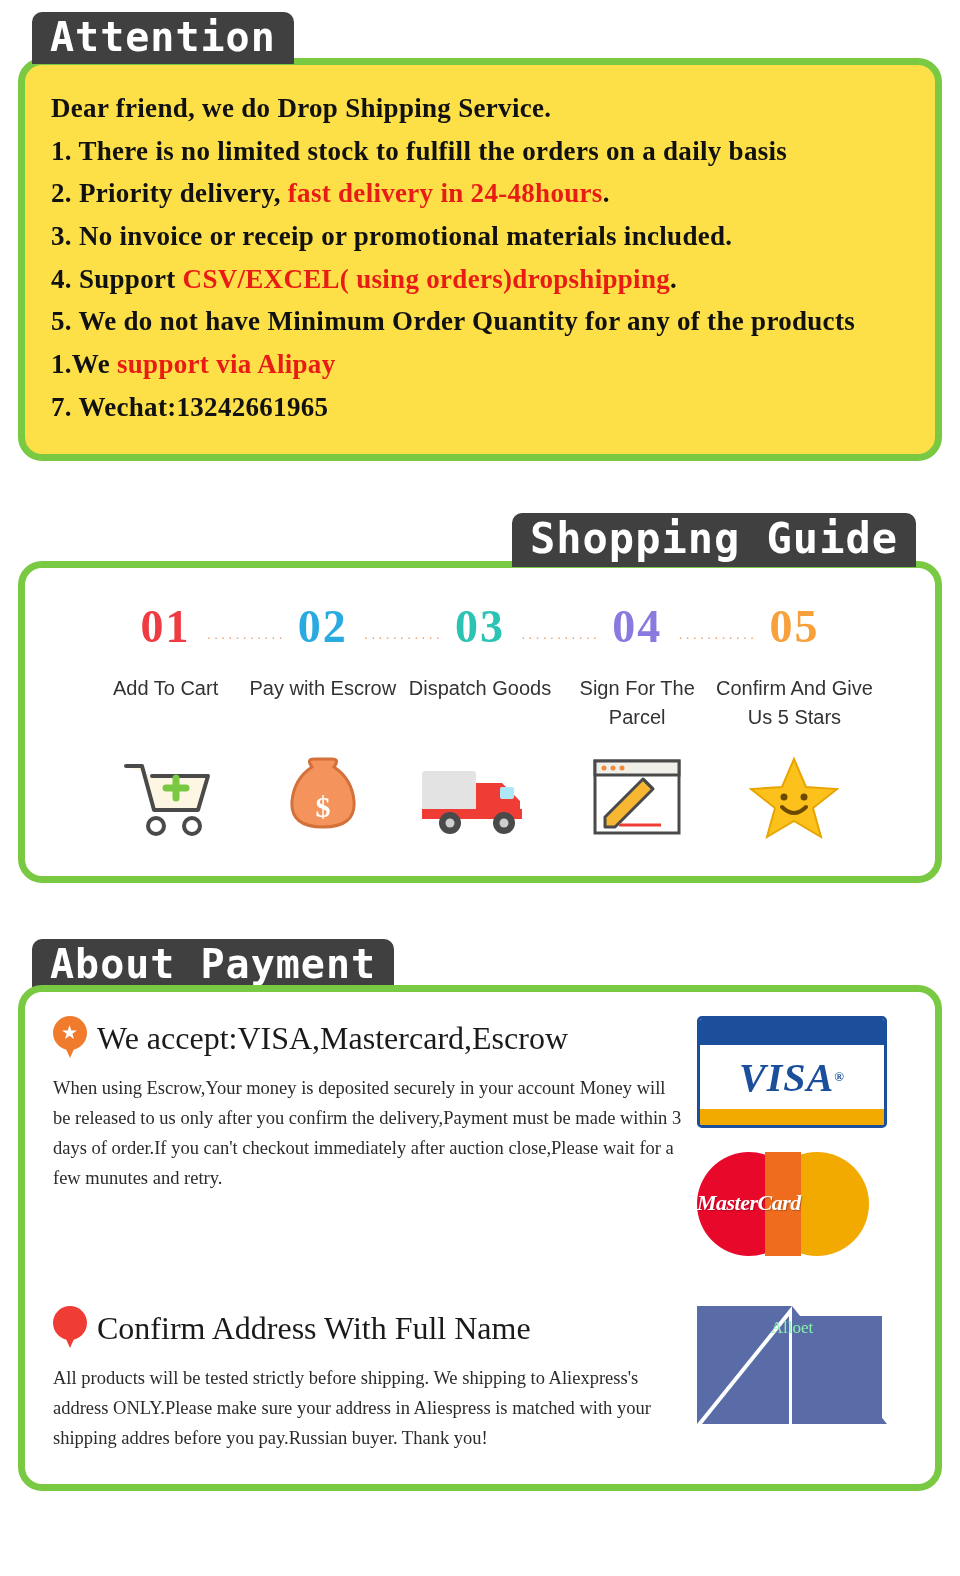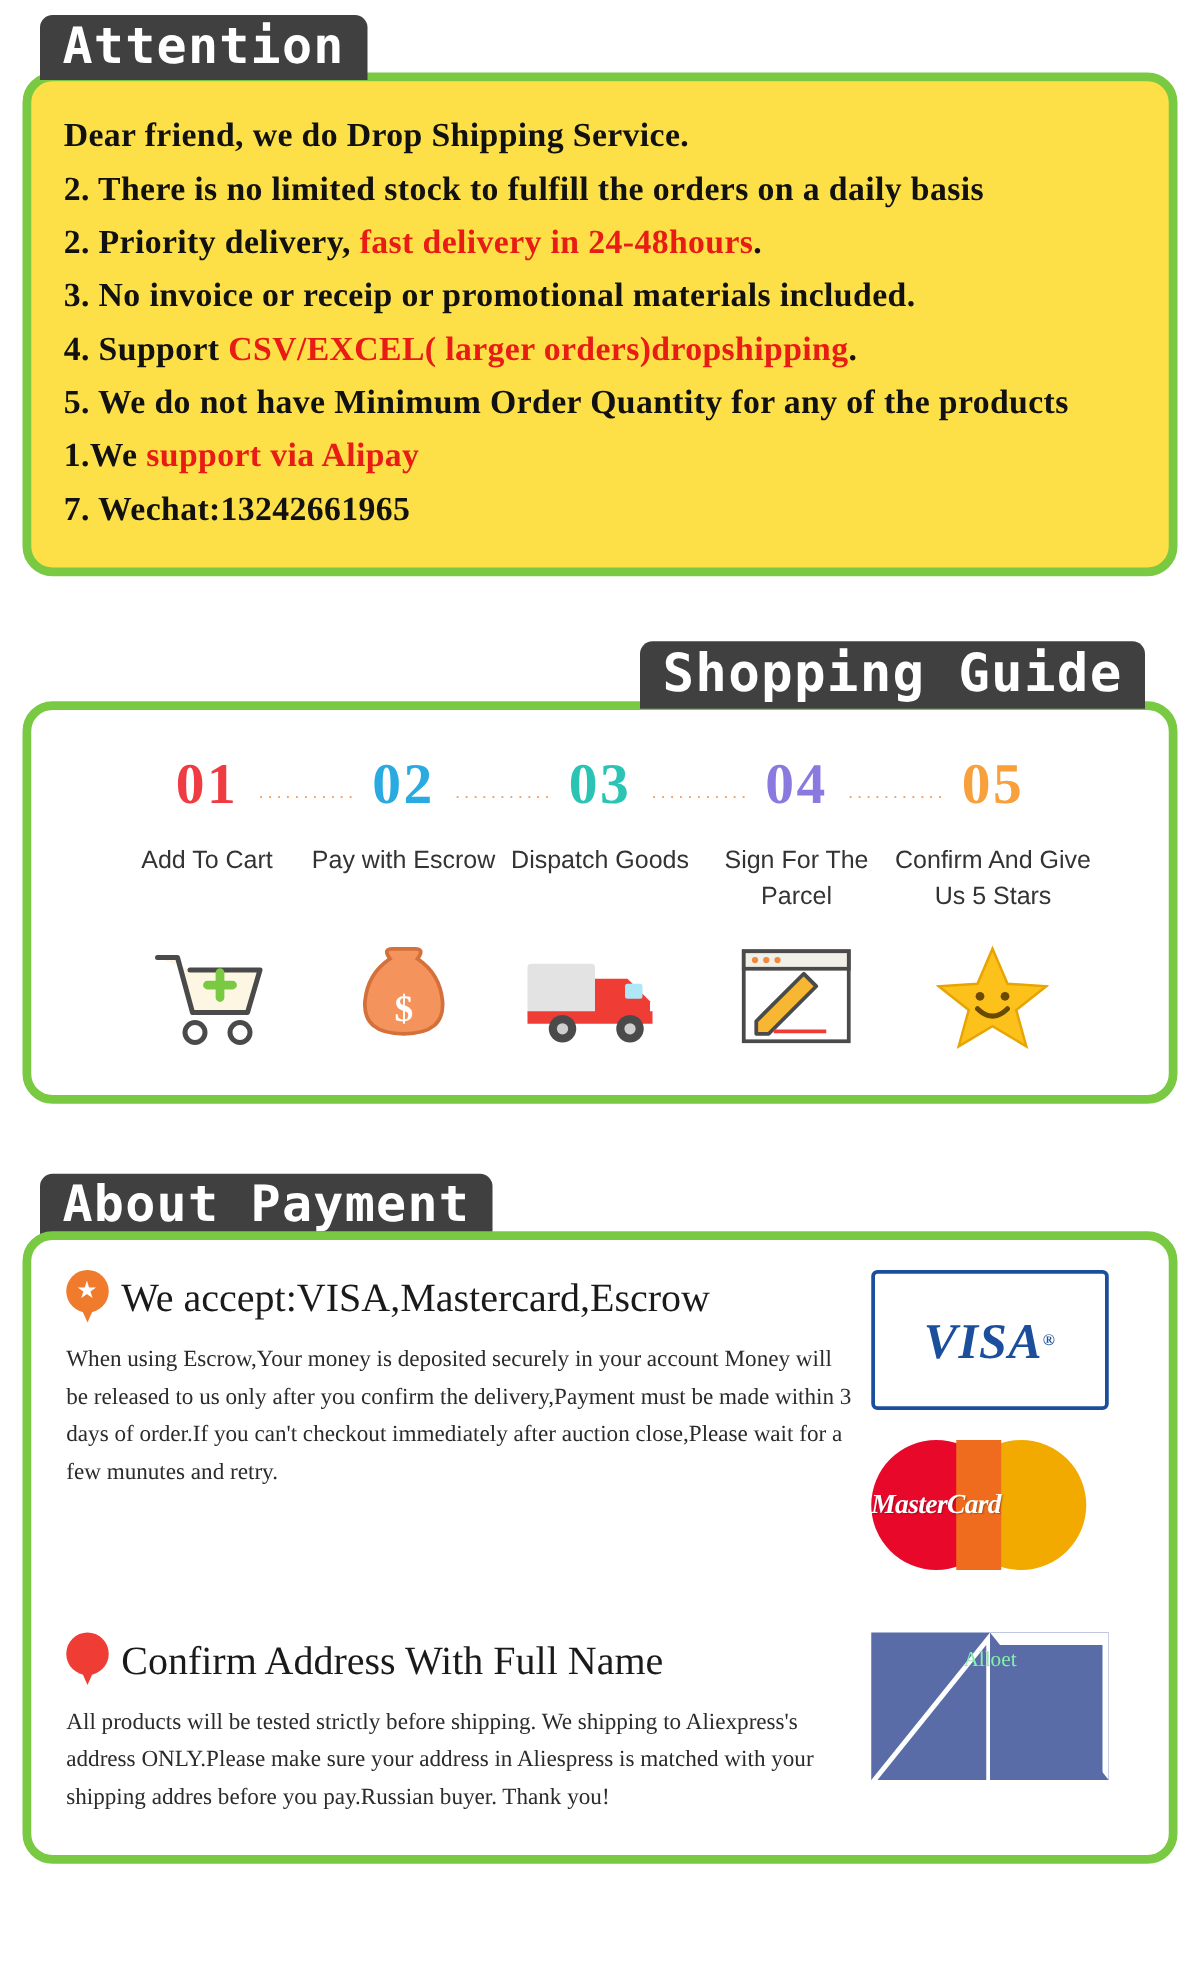--- a/index.html
+++ b/index.html
@@ -152,21 +152,21 @@
     line-height: 1.62;
   }
   .card-img { margin-bottom: 18px; }
 
   
   .visa {
     width: 190px; height: 112px;
     border: 3px solid #1b4f9c;
     border-radius: 5px;
     background: #fff;
-    display: flex; flex-direction: row;
+    display: flex; flex-direction: column;
     overflow: hidden;
   }
   .visa-top { height: 26px; background: #1b4f9c; }
   .visa-mid {
     flex: 1;
     display: flex; align-items: center; justify-content: center;
     font-family: "Liberation Serif", serif;
     font-style: italic;
     font-weight: bold;
     font-size: 40px;
@@ -277,30 +277,30 @@
 
 <div class="section" id="attention-section">
   <div class="attention-head">
     <span class="tab-title">Attention</span>
   </div>
   <div class="attention-body panel">
     <div class="attn-line">
       <span>Dear friend, we do Drop Shipping Service.</span>
     </div>
     <div class="attn-line">
-      <span>2. There is no limited stock to fulfill the orders on a daily basis</span>
+      <span>1. There is no limited stock to fulfill the orders on a daily basis</span>
     </div>
     <div class="attn-line">
       <span>2. Priority delivery, </span><span class="red">fast delivery in 24-48hours</span><span>.</span>
     </div>
     <div class="attn-line">
       <span>3. No invoice or receip or promotional materials included.</span>
     </div>
     <div class="attn-line">
-      <span>4. Support </span><span class="red">CSV/EXCEL( larger orders)dropshipping</span><span>.</span>
+      <span>4. Support </span><span class="red">CSV/EXCEL( using orders)dropshipping</span><span>.</span>
     </div>
     <div class="attn-line">
       <span>5. We do not have Minimum Order Quantity for any of the products</span>
     </div>
     <div class="attn-line">
       <span>1.We </span><span class="red">support via Alipay</span>
     </div>
     <div class="attn-line">
       <span>7. Wechat:13242661965</span>
     </div>

